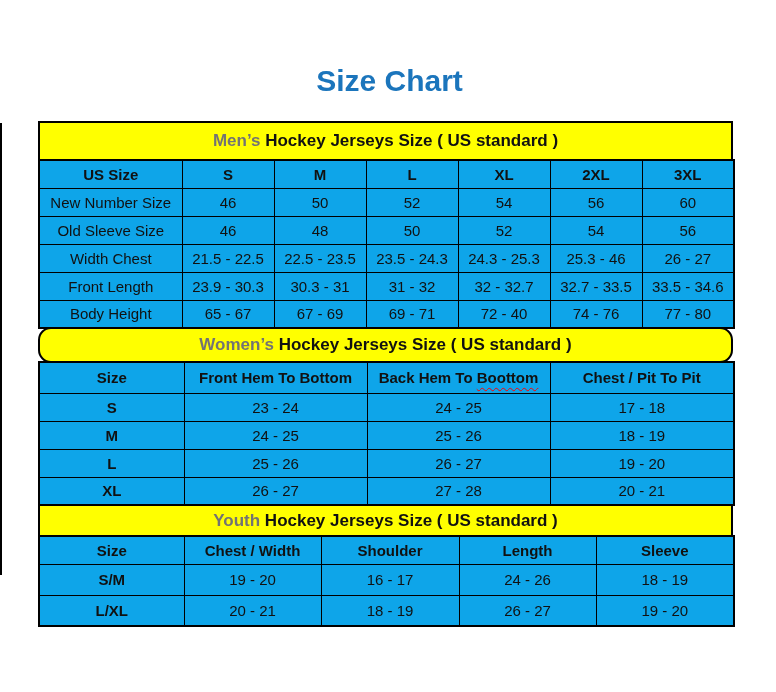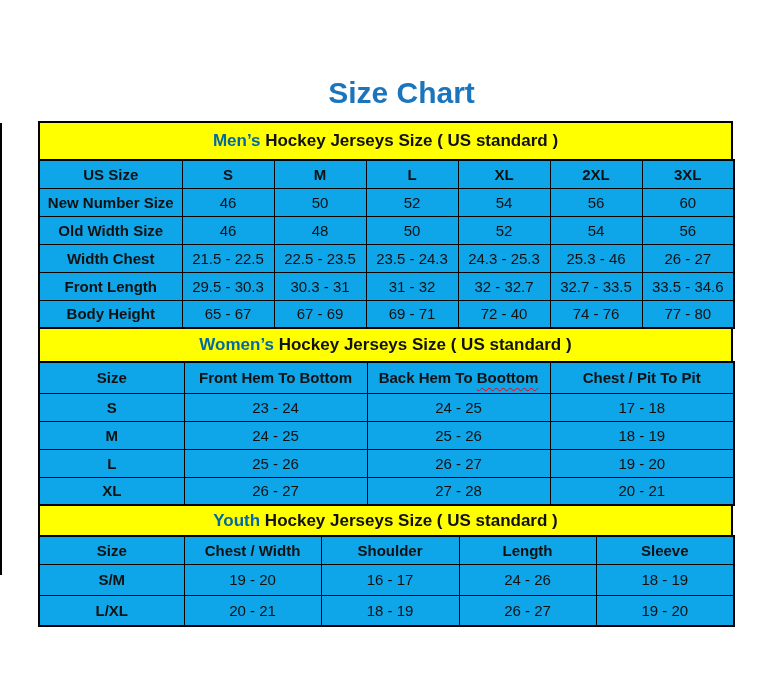--- a/index.html
+++ b/index.html
@@ -13,21 +13,21 @@
     position: relative;
     width: 776px;
     height: 692px;
     overflow: hidden;
   }
   .page-title {
     position: absolute;
     left: 38px;
     top: 60px;
     width: 695px;
-    margin: 16px;
+    margin: 4px;
     text-align: center;
     font-size: 30px;
     font-weight: 700;
     letter-spacing: 0px;
     color: #1b75bc;
   }
   
   .edge-line {
     position: absolute;
     left: 0;
@@ -46,23 +46,23 @@
     box-sizing: border-box;
     width: 695px;
     border: 2px solid #000000;
     background: #ffff00;
     text-align: center;
     font-weight: 700;
     font-size: 17px;
     color: #111111;
   }
   .band.men   { height: 40px; line-height: 36px; }
-  .band.women { height: 36px; line-height: 32px; margin-top: -2px; }
+  .band.women { height: 36px; line-height: 32px; margin-top: -2px; border-radius: 13px; }
   .band.youth { height: 33px; line-height: 29px; margin-top: -2px; }
-  .band .accent { color: #0369a1; }
+  .band .accent { color: #737373; }
   table.tbl {
     width: 695px;
     table-layout: fixed;
     border-collapse: collapse;
     margin-top: -2px;
     background: #0ea5e9;
   }
   table.tbl th, table.tbl td {
     border: 1.5px solid #000000;
     text-align: center;
@@ -70,21 +70,21 @@
     padding: 0 2px;
     font-size: 15px;
     overflow: hidden;
     white-space: nowrap;
   }
   table.tbl { border: 2px solid #000000; }
   table.tbl th { font-weight: 700; }
   table.tbl td { font-weight: 400; }
   
   table.women td.c0, table.youth td.c0 { font-weight: 700; }
-  table.men td.c0 { font-weight: 700; }
+  table.men td.c0 { font-weight: 400; }
   table.men thead tr   { height: 28px; }
   table.men tbody tr   { height: 28px; }
   table.women thead tr { height: 31px; }
   table.women tbody tr { height: 28px; }
   table.youth thead tr { height: 28px; }
   table.youth tbody tr { height: 31px; }
   .squiggle {
     text-decoration: underline wavy #ff0000;
     text-decoration-thickness: 1px;
     text-underline-offset: 4px;
@@ -127,40 +127,40 @@
         <tr>
           <td class="c0">New Number Size</td>
           <td class="c1">46</td>
           <td class="c2">50</td>
           <td class="c3">52</td>
           <td class="c4">54</td>
           <td class="c5">56</td>
           <td class="c6">60</td>
         </tr>
         <tr>
-          <td class="c0">Old Width Size</td>
+          <td class="c0">Old Sleeve Size</td>
           <td class="c1">46</td>
           <td class="c2">48</td>
           <td class="c3">50</td>
           <td class="c4">52</td>
           <td class="c5">54</td>
           <td class="c6">56</td>
         </tr>
         <tr>
           <td class="c0">Width Chest</td>
           <td class="c1">21.5 - 22.5</td>
           <td class="c2">22.5 - 23.5</td>
           <td class="c3">23.5 - 24.3</td>
           <td class="c4">24.3 - 25.3</td>
           <td class="c5">25.3 - 46</td>
           <td class="c6">26 - 27</td>
         </tr>
         <tr>
           <td class="c0">Front Length</td>
-          <td class="c1">29.5 - 30.3</td>
+          <td class="c1">23.9 - 30.3</td>
           <td class="c2">30.3 - 31</td>
           <td class="c3">31 - 32</td>
           <td class="c4">32 - 32.7</td>
           <td class="c5">32.7 - 33.5</td>
           <td class="c6">33.5 - 34.6</td>
         </tr>
         <tr>
           <td class="c0">Body Height</td>
           <td class="c1">65 - 67</td>
           <td class="c2">67 - 69</td>

